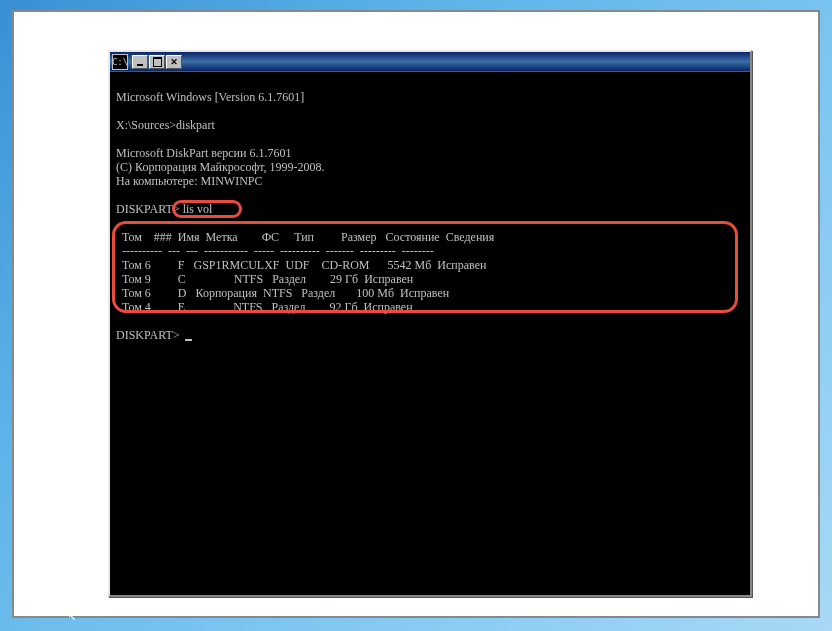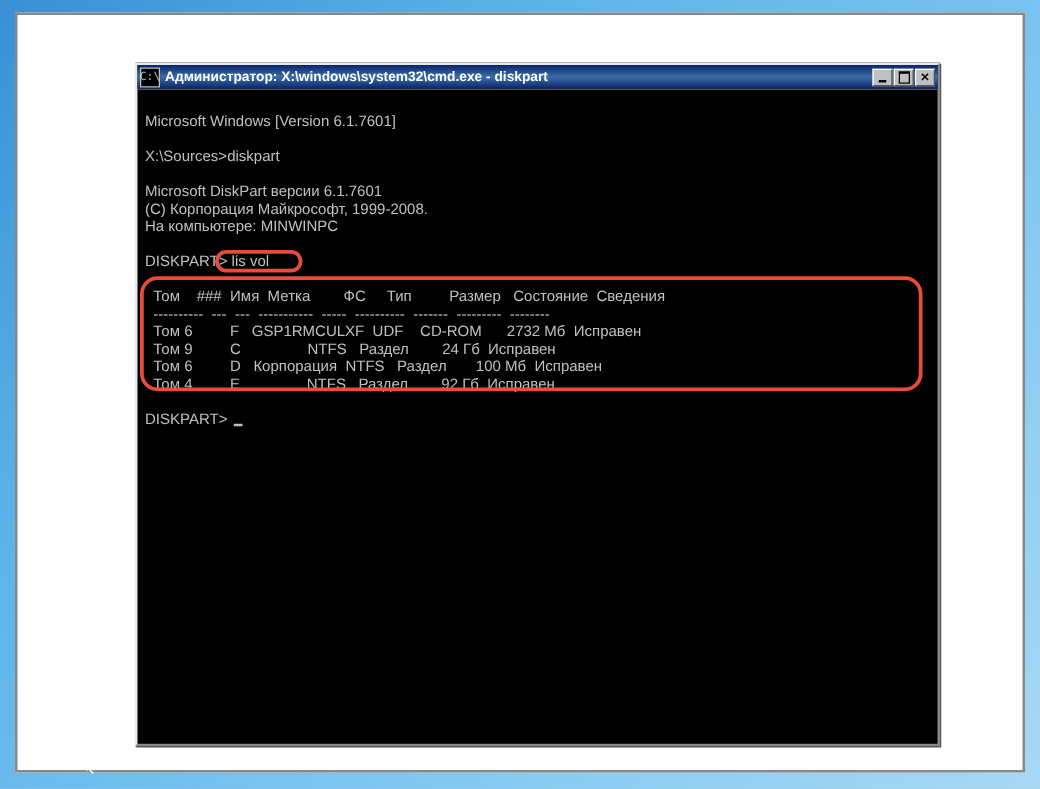--- a/index.html
+++ b/index.html
@@ -86,21 +86,21 @@
       cursor: pointer;
     }
     .titlebar-btn.min::after { content: ""; width: 6px; height: 2px; background: #000; margin-top: 6px; }
     .titlebar-btn.max::after { content: ""; width: 7px; height: 7px; border: 1px solid #000; border-top-width: 2px; }
     .titlebar-btn.close::after { content: "✕"; color: #000; font-size: 9px; }
     .console {
       padding: 4px 6px;
       color: #c0c0c0;
       font-size: 12px;
       line-height: 14px;
-      font-family: Liberation Sans, sans-serif;
+      font-family: Liberation Serif, serif;
       white-space: pre;
       position: relative;
     }
     .cursor {
       display: inline-block;
       width: 7px;
       height: 2px;
       background: #c0c0c0;
       margin-left: 2px;
       vertical-align: bottom;
@@ -128,43 +128,42 @@
     }
   </style>
 </head>
 <body>
 
 <div class="outer-border">
 
   <div class="window">
     <div class="titlebar">
       <div class="titlebar-icon">C:\</div>
-      <div class="titlebar-text">Администратор: X:\windows\system32\cmd.exe - diskpart</div>
       <div class="titlebar-buttons">
         <div class="titlebar-btn min"></div>
         <div class="titlebar-btn max"></div>
         <div class="titlebar-btn close"></div>
       </div>
     </div>
 
     <div class="console">
 <span>Microsoft Windows [Version 6.1.7601]</span>
 
 <span>X:\Sources&gt;diskpart</span>
 
 <span>Microsoft DiskPart версии 6.1.7601</span>
 <span>(C) Корпорация Майкрософт, 1999-2008.</span>
 <span>На компьютере: MINWINPC</span>
 
 <span>DISKPART&gt;</span> <span>lis vol</span>
 
   <span><span>Том</span>    <span>###</span>  <span>Имя</span>  <span>Метка</span>        <span>ФС</span>     <span>Тип</span>         <span>Размер</span>   <span>Состояние</span>  <span>Сведения</span></span>
   ----------  ---  ---  -----------  -----  ----------  -------  ---------  --------
-  <span><span>Том 6</span>         <span>F</span>   <span>GSP1RMCULXF</span>  <span>UDF</span>    <span>CD-ROM</span>      <span>2732 Мб</span>  <span>Исправен</span></span>
-  <span><span>Том 9</span>         <span>C</span>                <span>NTFS</span>   <span>Раздел</span>        <span>24 Гб</span>  <span>Исправен</span></span>
+  <span><span>Том 6</span>         <span>F</span>   <span>GSP1RMCULXF</span>  <span>UDF</span>    <span>CD-ROM</span>      <span>5542 Мб</span>  <span>Исправен</span></span>
+  <span><span>Том 9</span>         <span>C</span>                <span>NTFS</span>   <span>Раздел</span>        <span>29 Гб</span>  <span>Исправен</span></span>
   <span><span>Том 6</span>         <span>D</span>   <span>Корпорация</span>  <span>NTFS</span>   <span>Раздел</span>       <span>100 Мб</span>  <span>Исправен</span></span>
   <span><span>Том 4</span>         <span>E</span>                <span>NTFS</span>   <span>Раздел</span>        <span>92 Гб</span>  <span>Исправен</span></span>
 
 <span>DISKPART&gt;</span> <span class="cursor"></span>
 
       <div class="highlight-cmd" style="top:128px; left:62px; width:70px; height:18px;"></div>
       <div class="highlight-table" style="top:149px; left:2px; width:626px; height:92px;"></div>
     </div>
   </div>
 

